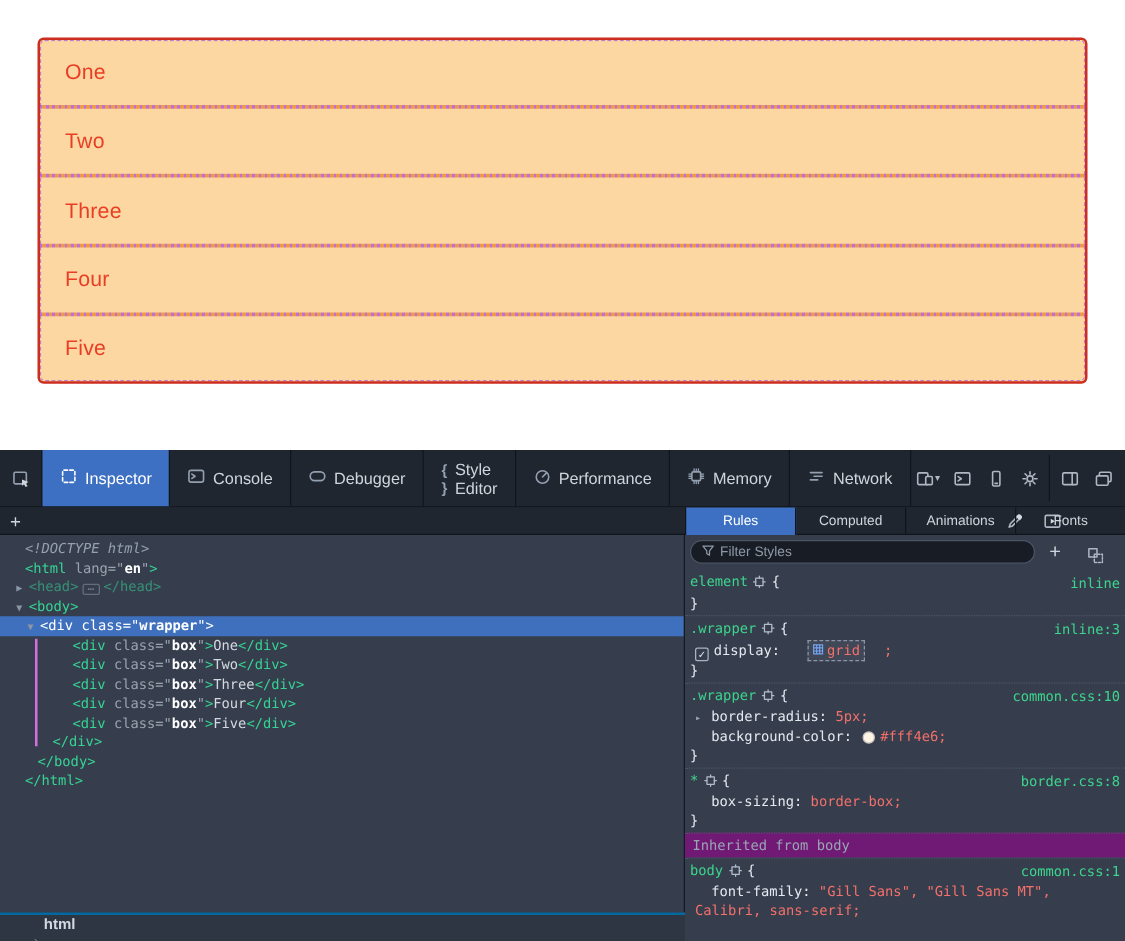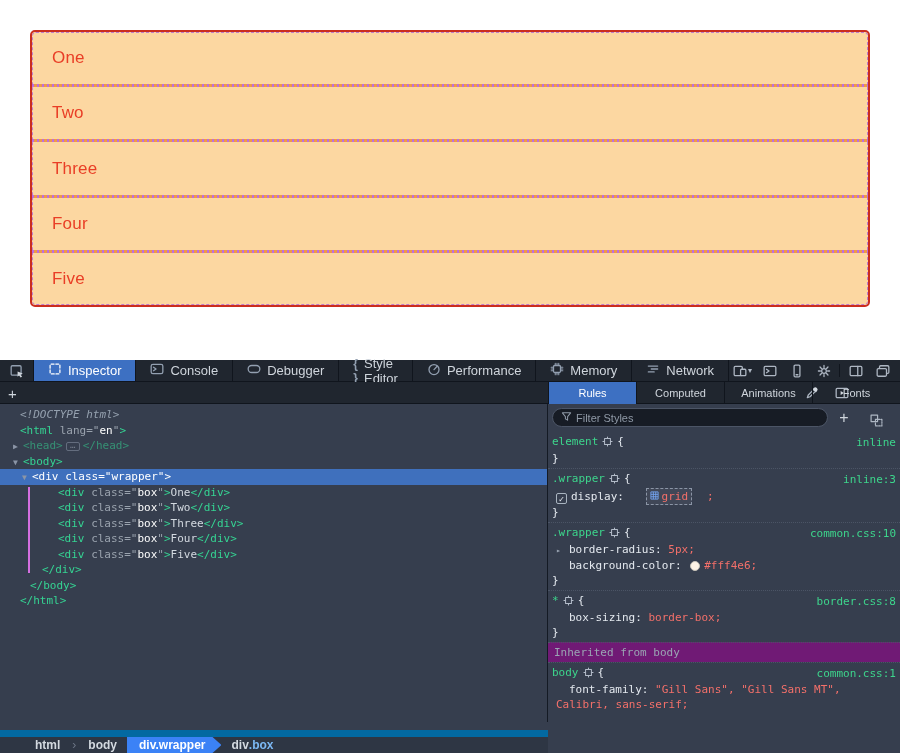--- a/index.html
+++ b/index.html
@@ -17,21 +17,21 @@
           color:#e93e26; font-size:17px; letter-spacing:.2px; }
   .gsep { height:3px; flex:0 0 3px;
           background:repeating-linear-gradient(90deg,#bd6fde 0 2px,#ef9a46 2px 5px); }
 
   
   .devtools { position:absolute; left:0; top:360px; width:900px; height:393px;
               background:#363e4e; color:#d3d9e0; font-size:11px; }
   .mono { font-family:"DejaVu Sans Mono","Liberation Mono",monospace; }
 
   
-  .toolbar { display:flex; align-items:stretch; height:22px; background:#20262f;
+  .toolbar { display:flex; align-items:stretch; height:46px; background:#20262f;
              border-bottom:1px solid #10151d; }
   .tbtn { display:flex; align-items:center; justify-content:center; gap:6px;
           color:#cfd5dc; font-size:13px; border-right:1px solid #10151d;
           background:none; border-top:none; border-bottom:none; border-left:none;
           cursor:default; font-family:"Liberation Sans",sans-serif; }
   .tbtn svg { stroke:#93a0b1; }
   .tbtn.active { background:#3d70c2; color:#fff; }
   .tbtn.active svg { stroke:#fff; }
   .picker { width:34px; flex:0 0 34px; }
   .tab { padding:0 14px; }
@@ -62,21 +62,21 @@
           color:#cfd5dc; font-size:11px; border-right:1px solid #10151d; }
   .sidetab:last-child { border-right:none; }
   .sidetab.active { background:#3d70c2; color:#fff; }
 
   
   .main { display:flex; height:318px; }
   .markup { position:relative; width:548px; flex:0 0 548px; padding-top:3px;
             border-right:1px solid #141a24; overflow:hidden; }
   .mline { height:15.5px; line-height:15.5px; white-space:pre; font-size:11px; }
   .mline .arrow { display:inline-block; width:10px; font-size:8px; color:#8b95a6; }
-  .tag { color:#35d493; } .attr { color:#9aa3ae; } .str { color:#ffffff; font-weight:normal; }
+  .tag { color:#35d493; } .attr { color:#9aa3ae; } .str { color:#ffffff; font-weight:bold; }
   .txt { color:#d3d9e0; } .doctype { color:#95a1af; font-style:italic; }
   .mline.dim > span.code { opacity:.55; }
   .mline.selected { background:#3f70bd; }
   .mline.selected .tag, .mline.selected .attr, .mline.selected .str { color:#fff; }
   .headchip { display:inline-block; width:14px; height:9px; border:1px solid #8b95a6;
               border-radius:2px; line-height:5px; font-size:9px; color:#aab3bf;
               text-align:center; vertical-align:1px; margin:0 3px; }
   .guideline { position:absolute; left:28px; width:2px; background:#d56fe0; }
 
   
@@ -111,22 +111,22 @@
   .pname { color:#e4e9ef; } .pval { color:#f4706a; }
   .swatch { display:inline-block; width:10px; height:10px; border-radius:50%;
             vertical-align:-1.5px; margin:0 4px 0 2px; border:1px solid rgba(255,255,255,.45); }
   .chip { display:inline-flex; align-items:center; gap:3px; border:1px dashed #8b95a6;
           background:rgba(255,255,255,.05); padding:0 3px; margin:0 15px; }
   .inherited { background:#701a75; color:#9aa5b3; padding:3px 6px;
                border-top:1px dotted #4b5465; }
 
   
   .crumbs { position:absolute; left:0; bottom:0; width:548px; height:23px;
-            background:#2e3644; border-top:7px solid #0369a1; display:flex;
-            align-items:stretch; padding-left:25px; font-size:12px; }
+            background:#2e3644; border-top:2px solid #0369a1; display:flex;
+            align-items:stretch; padding-left:25px; font-size:12px;flex-direction:column; }
   .crumb { display:flex; align-items:center; padding:0 10px; color:#d3d9e0; font-weight:bold; }
   .crumb .cls-suffix { color:#7cb8f4; font-weight:bold; }
   .crumb.active { background:#3b82f6; color:#fff; padding:0 16px 0 12px;
       clip-path:polygon(0 0, calc(100% - 9px) 0, 100% 50%, calc(100% - 9px) 100%, 0 100%); }
   .crumbsep { display:flex; align-items:center; color:#6c7686; font-size:12px; padding:0 2px; }
 </style>
 </head>
 <body>
 
 <div class="demo">

